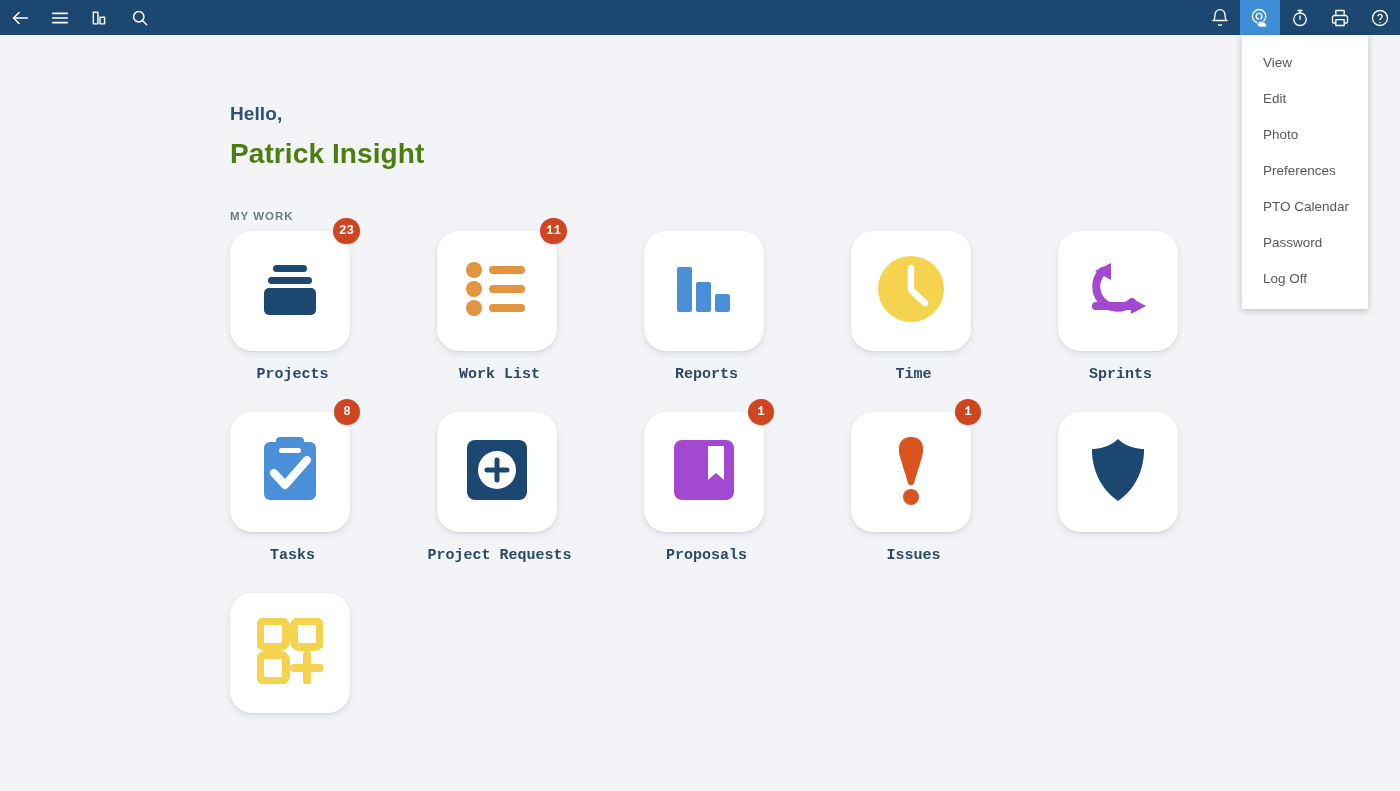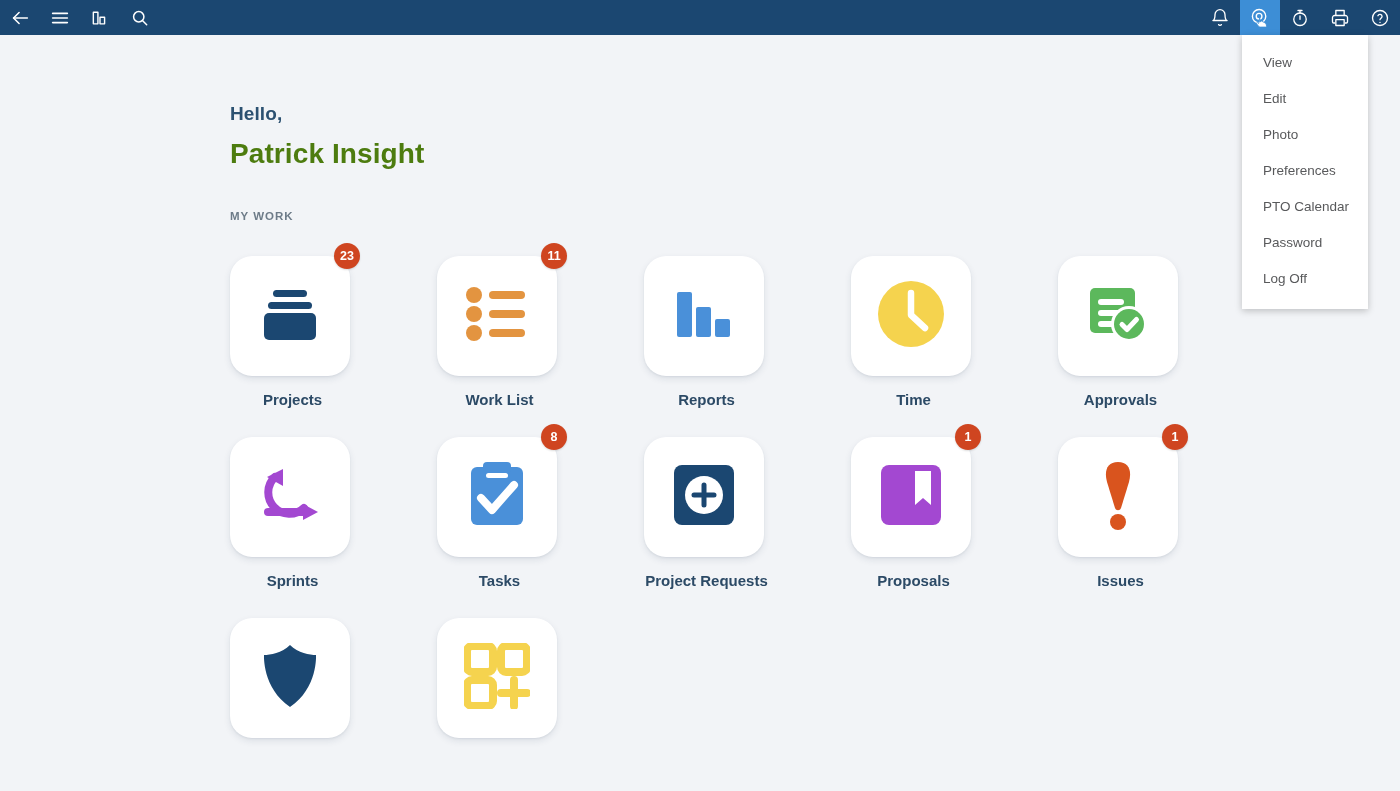--- a/index.html
+++ b/index.html
@@ -60,24 +60,25 @@
   }
   .section-title {
     margin: 40px 0 0 230px;
     font-size: 11.5px; font-weight: 700; color: #6d7b88;
     letter-spacing: 1.0px;
   }
 
   
   .grid {
     margin-left: 230px;
-    margin-top: 34px;
+    margin-top: 9px;
     display: grid;
     grid-template-columns: repeat(5, 207px);
     row-gap: 29px;
+    font-family: Liberation Mono, monospace;
   }
   .tile {
     width: 125px;
     display: flex; flex-direction: column; align-items: center;
     cursor: pointer;
   }
   .tile-icon-wrap { position: relative; width: 125px; height: 120px; }
   .tile-card {
     position: absolute; top: 0; left: 0;
     width: 120px; height: 120px;
@@ -263,38 +264,20 @@
             <svg width="72" height="72" viewBox="0 0 72 72">
               <circle cx="36" cy="36" r="33" fill="#f5d34e"></circle>
               <path d="M36 15 L36 37 L50 50" fill="none" stroke="#ffffff" stroke-width="6.5" stroke-linecap="round" stroke-linejoin="round"></path>
             </svg>
           </span>
         </div>
       </div>
       <div class="tile-label">Time</div>
     </div>
 
-    <div class="tile">
-      <div class="tile-icon-wrap">
-        <div class="tile-card">
-          <span>
-            <svg width="68" height="68" viewBox="0 0 68 68">
-              <rect x="6" y="8" width="45" height="45" rx="5" fill="#5cb85c"></rect>
-              <rect x="14" y="19" width="26" height="6" rx="3" fill="#ffffff"></rect>
-              <rect x="14" y="30" width="26" height="6" rx="3" fill="#ffffff"></rect>
-              <rect x="14" y="41" width="18" height="6" rx="3" fill="#ffffff"></rect>
-              <circle cx="45" cy="44" r="18" fill="#ffffff"></circle>
-              <circle cx="45" cy="44" r="15" fill="#5cb85c"></circle>
-              <path d="M38 44.5 L43 49.5 L52.5 39.5" fill="none" stroke="#ffffff" stroke-width="5" stroke-linecap="round" stroke-linejoin="round"></path>
-            </svg>
-          </span>
-        </div>
-      </div>
-      <div class="tile-label">Approvals</div>
-    </div>
 
     <div class="tile">
       <div class="tile-icon-wrap">
         <div class="tile-card">
           <span>
             <svg width="70" height="70" viewBox="0 0 70 70">
               <path d="M20 17 A21 21 0 1 0 49 48" fill="none" stroke="#a348d1" stroke-width="8" stroke-linecap="round"></path>
               <polygon points="12,17 28,9 28,26" fill="#a348d1"></polygon>
               <line x1="13" y1="52" x2="50" y2="52" stroke="#a348d1" stroke-width="8" stroke-linecap="round"></line>
               <polygon points="63,52 48,44 48,60" fill="#a348d1"></polygon>

